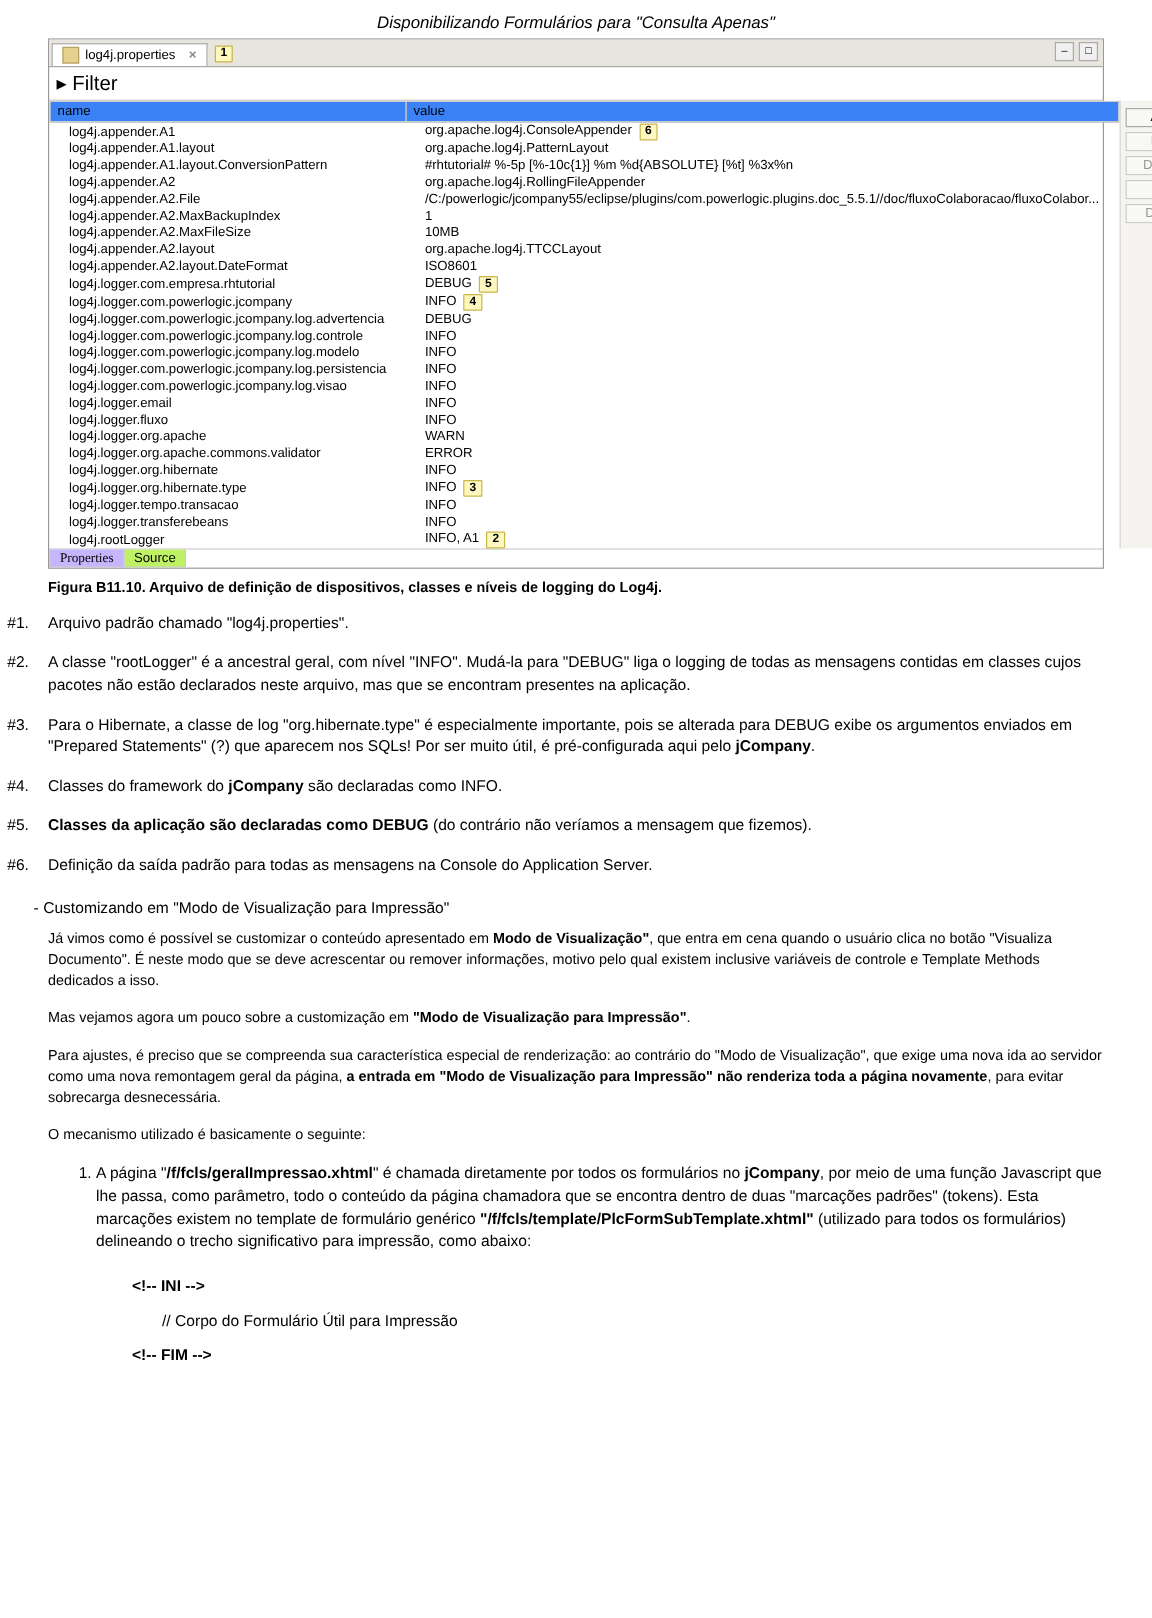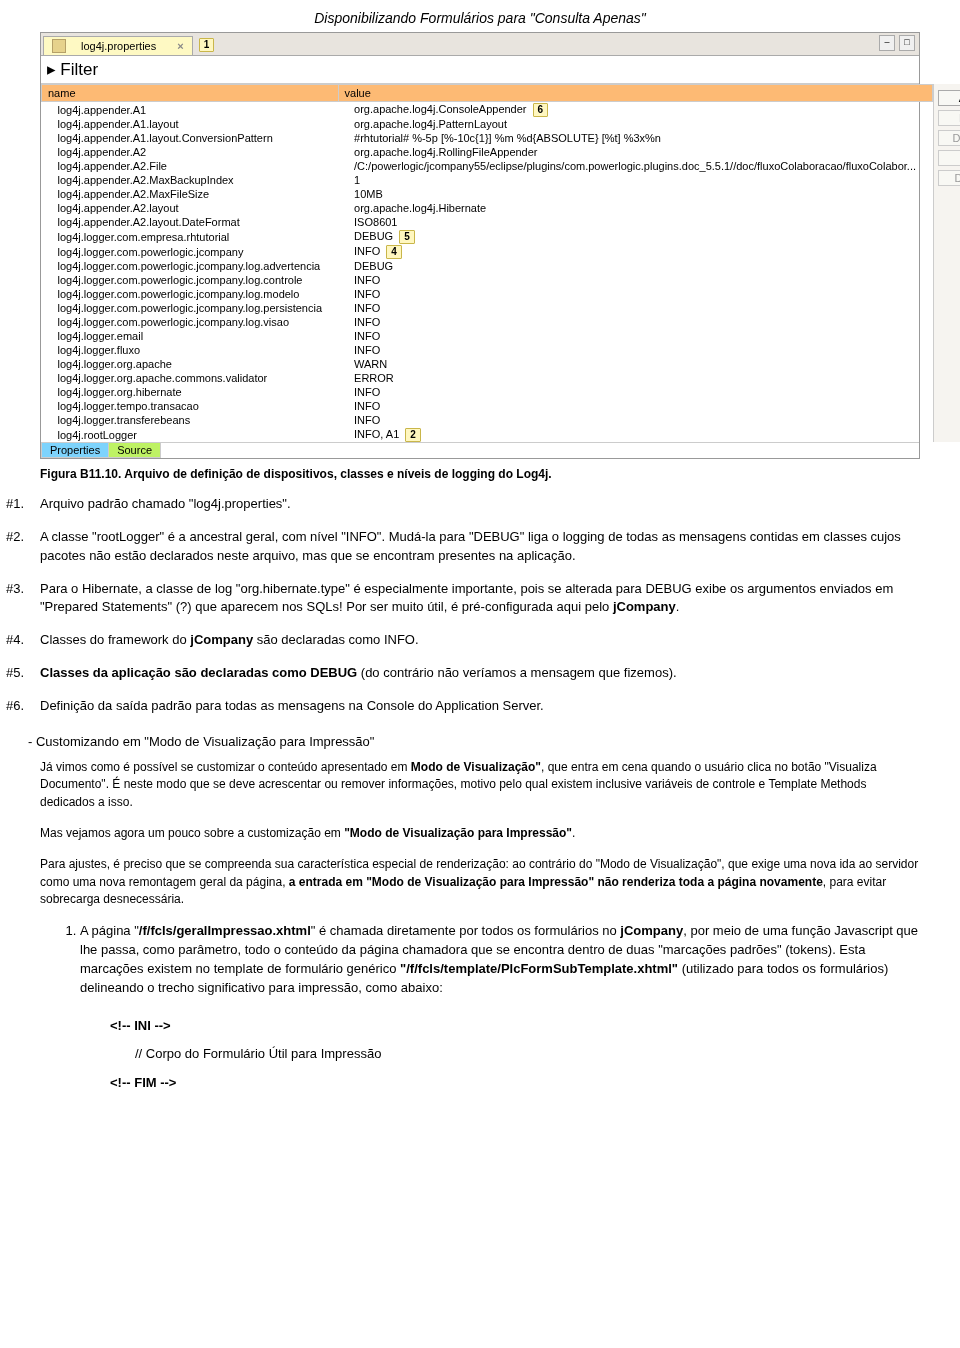--- a/index.html
+++ b/index.html
@@ -30,29 +30,29 @@
   }
   .ide-tabbar {
     background: #e8e4de;
     height: 22px;
     display: flex;
     align-items: flex-end;
     border-bottom: 1px solid #aaa;
     position: relative;
   }
   .ide-tab {
-    background: #fef9c3;
+    background: #ffffff;
     border: 1px solid #aaa;
     border-bottom: none;
     padding: 2px 8px;
     margin-left: 2px;
     font-size: 11px;
     display: flex;
     align-items: center;
-    gap: 15px;
+    gap: 5px;
   }
   .ide-tab-icon {
     width: 12px;
     height: 12px;
     background: #e6d28c;
     border: 1px solid #b5a068;
     display: inline-block;
   }
   .ide-tab-close {
     color: #888;
@@ -88,21 +88,21 @@
     flex: 1;
     border-right: 1px solid #ccc;
   }
   .ide-table table {
     width: 100%;
     border-collapse: collapse;
     font-size: 11px;
   }
   .ide-table th {
     text-align: left;
-    background: #fdba74;
+    background: #3b82f6;
     border: 1px solid #ccc;
     padding: 2px 6px;
     font-weight: normal;
   }
   .ide-table td {
     padding: 0 16px;
     white-space: nowrap;
     line-height: 14px;
   }
   .ide-table td:first-child {
@@ -147,21 +147,22 @@
     font-size: 11px;
   }
   .ide-footer-tab {
     border: 1px solid #ccc;
     border-top: none;
     padding: 1px 8px;
     margin-right: -1px;
     background: #bef264;
   }
   .ide-footer-tab.active {
-    background: #7dd3fc;
+    background: #c4b5fd;
+    font-family: Liberation Serif, serif;
   }
   .caption {
     font-size: 12px;
     font-weight: bold;
     margin: 8px 0 14px 0;
   }
   .item {
     margin-bottom: 14px;
     font-size: 13px;
     line-height: 1.45;
@@ -253,21 +254,21 @@
               <tr>
                 <td>log4j.appender.A2.MaxBackupIndex</td>
                 <td>1</td>
               </tr>
               <tr>
                 <td>log4j.appender.A2.MaxFileSize</td>
                 <td>10MB</td>
               </tr>
               <tr>
                 <td>log4j.appender.A2.layout</td>
-                <td>org.apache.log4j.Hibernate</td>
+                <td>org.apache.log4j.TTCCLayout</td>
               </tr>
               <tr>
                 <td>log4j.appender.A2.layout.DateFormat</td>
                 <td>ISO8601</td>
               </tr>
               <tr>
                 <td>log4j.logger.com.empresa.rhtutorial</td>
                 <td>DEBUG<span class="callout">5</span></td>
               </tr>
               <tr>
@@ -306,20 +307,24 @@
                 <td>log4j.logger.org.apache</td>
                 <td>WARN</td>
               </tr>
               <tr>
                 <td>log4j.logger.org.apache.commons.validator</td>
                 <td>ERROR</td>
               </tr>
               <tr>
                 <td>log4j.logger.org.hibernate</td>
                 <td>INFO</td>
+              </tr>
+              <tr>
+                <td>log4j.logger.org.hibernate.type</td>
+                <td>INFO<span class="callout">3</span></td>
               </tr>
               <tr>
                 <td>log4j.logger.tempo.transacao</td>
                 <td>INFO</td>
               </tr>
               <tr>
                 <td>log4j.logger.transferebeans</td>
                 <td>INFO</td>
               </tr>
               <tr>
@@ -373,20 +378,21 @@
   </p>
 
   <p class="para">
     <span>Mas vejamos agora um pouco sobre a customização em </span><span class="bold">"Modo de Visualização para Impressão"</span><span>.</span>
   </p>
 
   <p class="para">
     <span>Para ajustes, é preciso que se compreenda sua característica especial de renderização: ao contrário do "Modo de Visualização", que exige uma nova ida ao servidor como uma nova remontagem geral da página, </span><span class="bold">a entrada em "Modo de Visualização para Impressão" não renderiza toda a página novamente</span><span>, para evitar sobrecarga desnecessária.</span>
   </p>
 
+  <p class="para">O mecanismo utilizado é basicamente o seguinte:</p>
 
   <ol class="ol-numbered">
     <li>
       <span>A página "</span><span class="bold">/f/fcls/geralImpressao.xhtml</span><span>" é chamada diretamente por todos os formulários no </span><span class="bold">jCompany</span><span>, por meio de uma função Javascript que lhe passa, como parâmetro, todo o conteúdo da página chamadora que se encontra dentro de duas "marcações padrões" (tokens). Esta marcações existem no template de formulário genérico </span><span class="bold">"/f/fcls/template/PlcFormSubTemplate.xhtml"</span><span> (utilizado para todos os formulários)  delineando o trecho significativo para impressão, como abaixo:</span>
     </li>
   </ol>
 
   <div class="code-block">
     <div class="bold">&lt;!-- INI --&gt;</div>
     <div class="indent25">// Corpo do Formulário Útil para Impressão</div>

